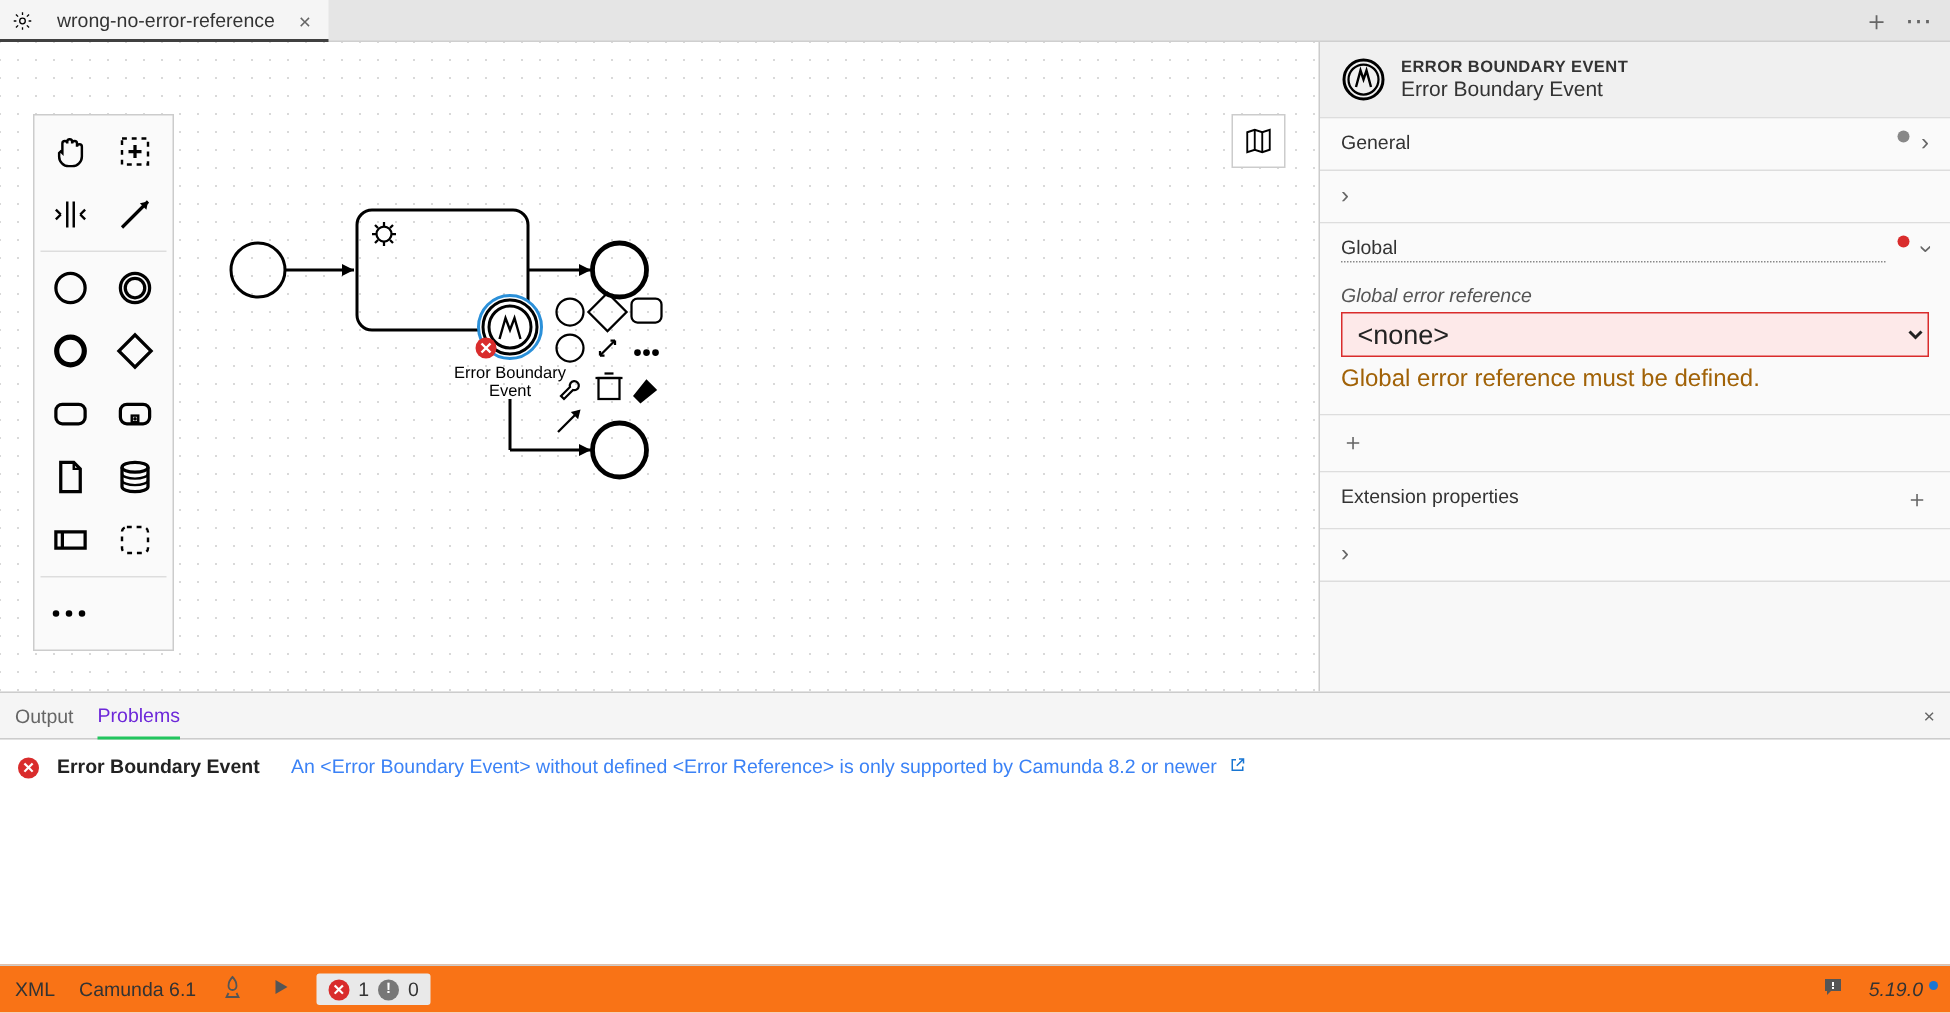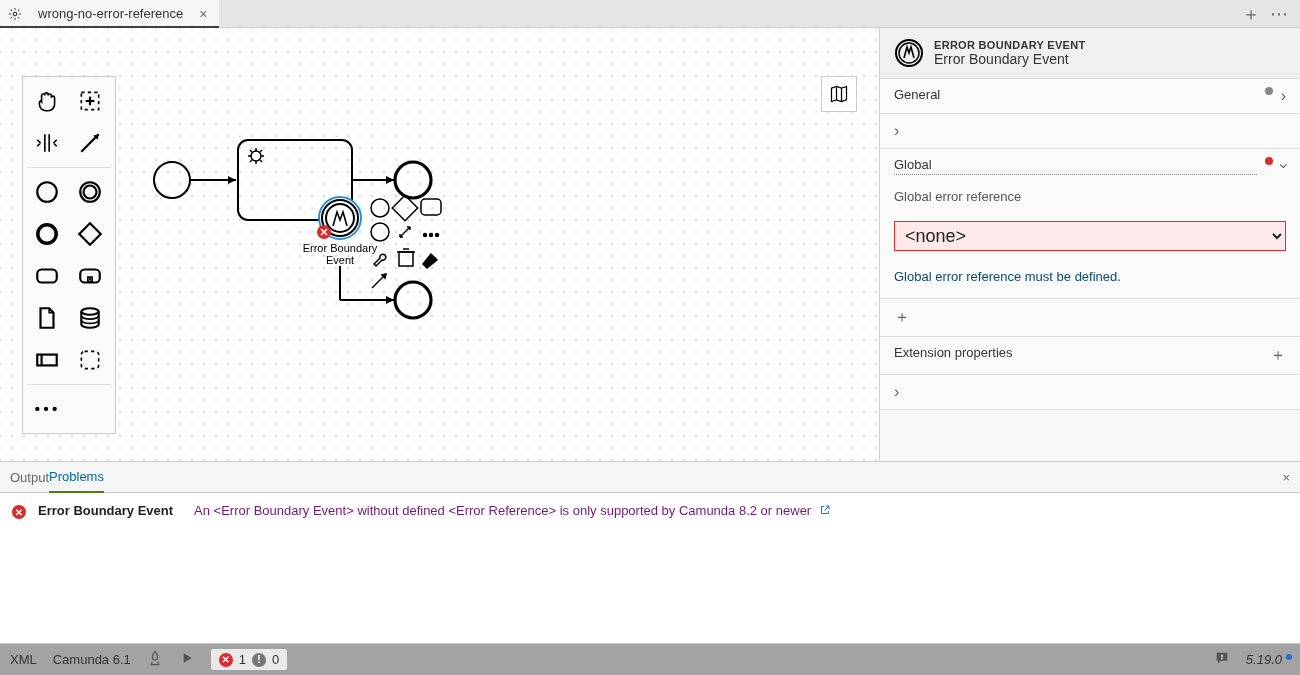--- a/index.html
+++ b/index.html
@@ -157,59 +157,61 @@
   .dot-red {
     width: 8px; height: 8px; border-radius: 50%;
     background: #d92c2c;
   }
 
   .section-body {
     padding: 6px 14px 14px 14px;
   }
   .field-label {
     font-size: 13px; color: #555;
-    margin-bottom: 17px;
+    margin-bottom: 4px;
+    font-style: italic;
   }
   select.err {
     width: 100%;
     height: 30px;
     border: 1px solid #d92c2c;
     background: #fde9e9;
     color: #222;
     padding: 0 6px;
     font-size: 18px;
   }
   .err-msg {
-    color: #0c4a6e;
-    font-size: 13px;
-    margin-top: 18px;
+    color: #a16207;
+    font-size: 16px;
+    margin-top: 6px;
   }
 
   
   .outtabs {
     height: 32px;
     display: flex;
     align-items: center;
     border-top: 1px solid #ccc;
     border-bottom: 1px solid #ccc;
     background: #f5f5f5;
     padding: 0 10px;
+    gap: 16px;
     position: relative;
   }
   .outtabs .tab-x {
     position: absolute; right: 10px;
     color: #666;
   }
   .outtabs .t {
     color: #666;
     padding: 7px 0;
   }
   .outtabs .t.active {
-    color: #0369a1;
-    border-bottom: 2px solid #4d7c0f;
+    color: #6d28d9;
+    border-bottom: 2px solid #22c55e;
   }
 
   .problems {
     height: 150px;
     background: #fff;
     padding: 10px 12px;
     display: flex;
     align-items: flex-start;
     gap: 12px;
   }
@@ -218,34 +220,34 @@
     border-radius: 50%;
     background: #d92c2c;
     color: #fff;
     font-size: 10px;
     display: flex; align-items: center; justify-content: center;
     flex: 0 0 auto;
     margin-top: 2px;
     font-weight: 700;
   }
   .problems b { font-weight: 700; color: #222; }
-  .problems .msg { color: #701a75; }
+  .problems .msg { color: #3b82f6; }
   .problems .ext {
     width: 12px; height: 12px;
     display: inline-flex; align-items: center; justify-content: center;
     color: #1976d2;
     margin-left: 4px;
     vertical-align: -1px;
   }
 
   
   .status {
     height: 32px;
     border-top: 1px solid #ccc;
-    background: #a3a3a3;
+    background: #f97316;
     display: flex;
     align-items: center;
     gap: 16px;
     padding: 0 10px;
   }
   .status .spacer { flex: 1; }
   .status .err-badge {
     display: flex; align-items: center; gap: 6px;
     background: #e9e9e9;
     padding: 3px 8px;

